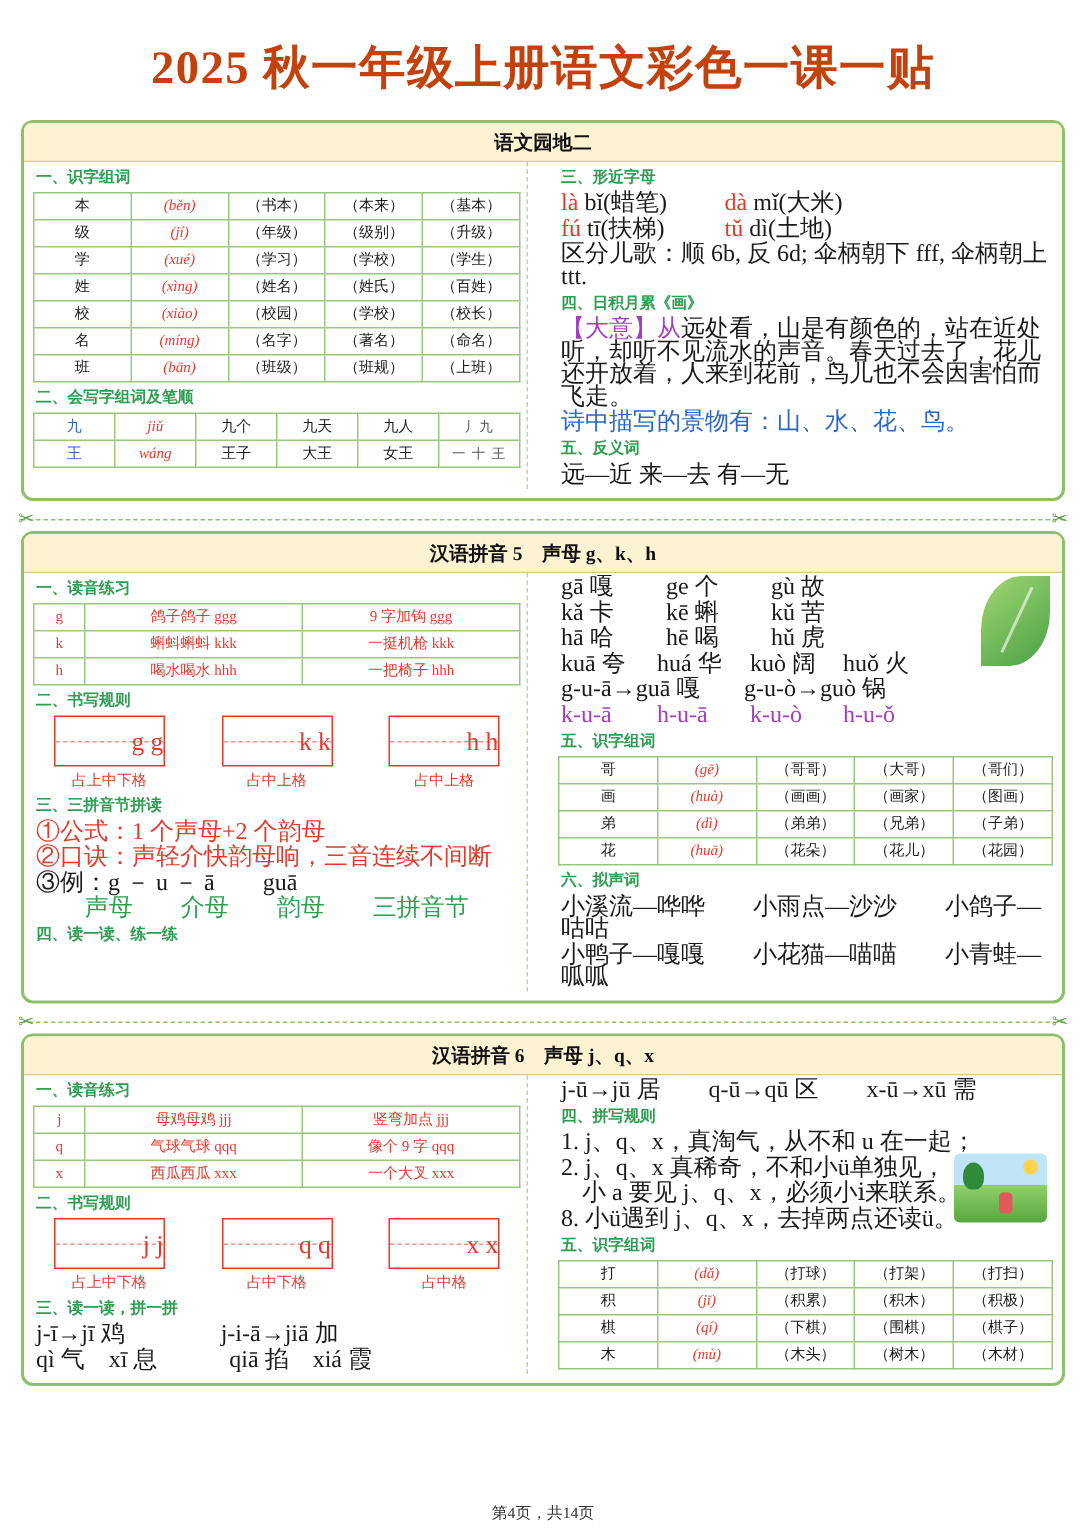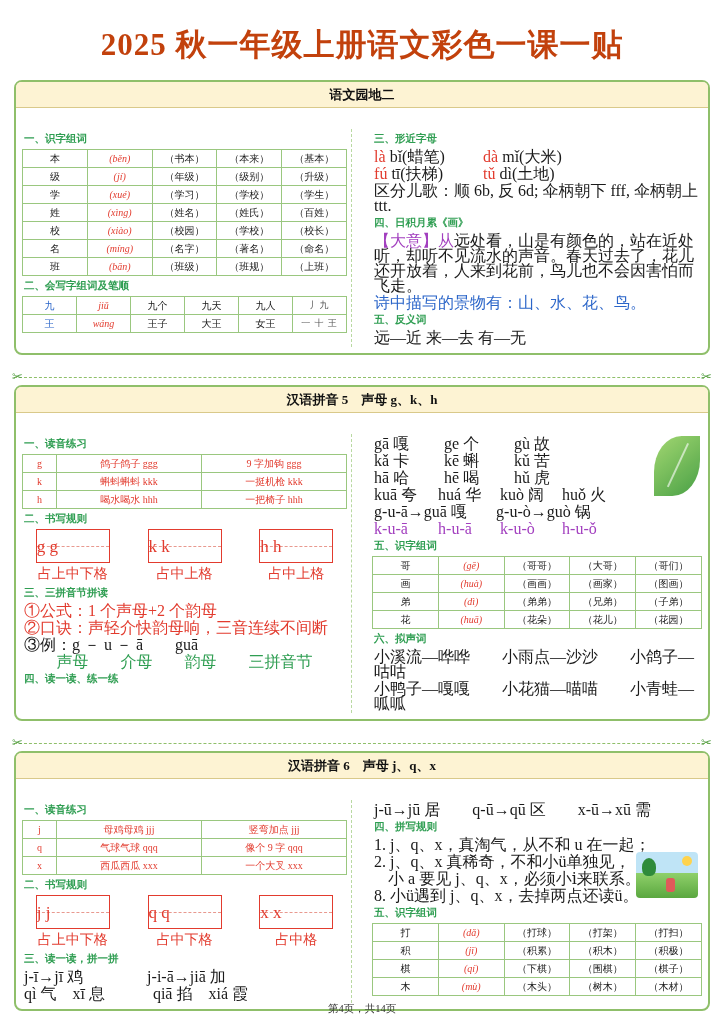--- a/index.html
+++ b/index.html
@@ -16,40 +16,40 @@
     text-align: center;
     font-family: "Liberation Serif", "DejaVu Serif", serif;
     font-weight: bold;
     font-size: 31px;
     letter-spacing: 1px;
     color: #c2410c;
     padding: 24px 0 14px 0;
   }
 
   .card {
-    margin: 0 14px 20px 14px;
+    margin: 0 14px 10px 14px;
     border: 2px solid #8fbf6a;
     border-radius: 8px;
     background: #fff;
     position: relative;
   }
   .card-head {
     background: #fdf3d3;
     border-bottom: 1px solid #d9c98a;
     border-radius: 5px 5px 0 0;
     text-align: center;
     font-family: "Liberation Serif", "DejaVu Serif", serif;
     font-weight: bold;
     font-size: 13px;
     padding: 4px 0 3px 0;
     color: #111;
   }
   .card-body {
     display: flex;
-    padding: 21px 6px 6px 6px;
+    padding: 0 6px 6px 6px;
     gap: 20px;
   }
   .col { width: 50%; }
   .col.left { padding-right: 4px; border-right: 1px dashed #b9d9a2; }
 
   .sec-title {
     color: #2f9e52;
     font-size: 10.5px;
     font-weight: bold;
     margin: 3px 0 3px 2px;
@@ -80,32 +80,32 @@
   .purple { color: #a23fbf; }
 
   
   .writebox-row { display: flex; gap: 10px; justify-content: space-around; margin: 2px 0 0 0; }
   .wb { text-align: center; }
   .wb .box {
     width: 74px; height: 34px;
     border: 1.4px solid #e23b2e;
     position: relative;
     background: #fff;
-    display: flex; align-items: center; justify-content: flex-start;
+    display: flex; align-items: center; justify-content: flex-end;
     gap: 9px;
   }
   .wb .box::before {
     content:""; position:absolute; left:0; right:0; top:50%;
     border-top: 1px dashed #e8998f;
   }
   .wb .box span {
     font-size: 17px; color:#e23b2e; font-family: "Liberation Serif","DejaVu Serif",serif;
     position: relative; z-index:2; line-height: 1;
   }
-  .wb .cap { font-size: 14px; margin-top: 2px; font-family:"Liberation Serif","DejaVu Serif",serif; }
+  .wb .cap { font-size: 10px; margin-top: 2px; font-family:"Liberation Serif","DejaVu Serif",serif; }
 
   
   .stroke-cell { font-size: 9px; color:#555; letter-spacing:1px; }
 
   .scissor-row {
     height: 12px;
     position: relative;
     margin: -4px 14px 2px 14px;
   }
   .scissor-row .dash {

